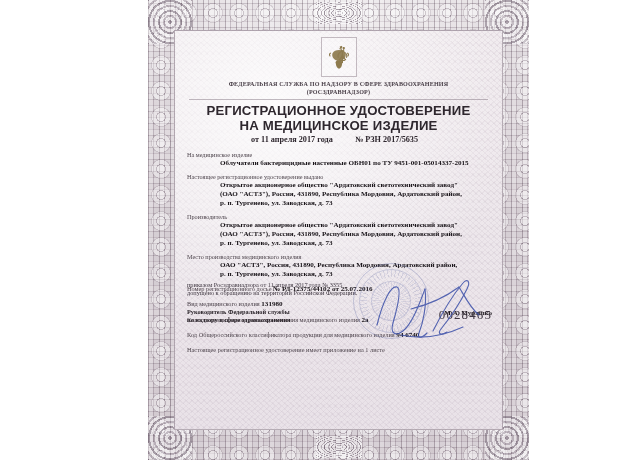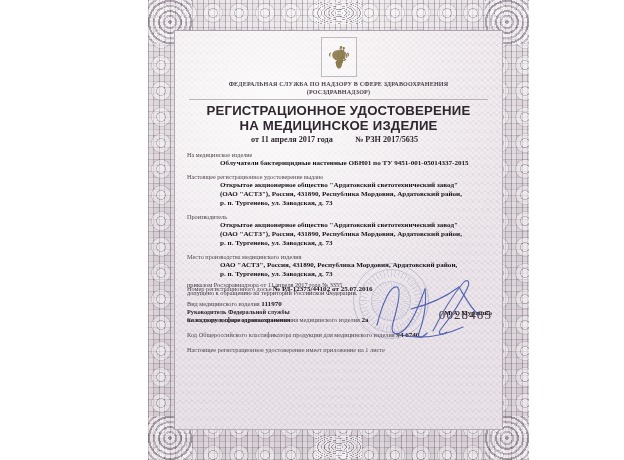--- a/index.html
+++ b/index.html
@@ -283,21 +283,21 @@
           <div class="val line">р. п. Тургенево, ул. Заводская, д. 73</div>
         </div>
 
         <div class="single">
           <span>Номер регистрационного досье</span>
           <b>№ РД-12375/44102 от 25.07.2016</b>
         </div>
 
         <div class="single">
           <span>Вид медицинского изделия</span>
-          <b>111970</b>
+          <b>131980</b>
         </div>
 
         <div class="single">
           <span>Класс потенциального риска применения медицинского изделия</span>
           <b>2а</b>
         </div>
 
         <div class="single">
           <span>Код Общероссийского классификатора продукции для медицинского изделия</span>
           <b>94 6740</b>

